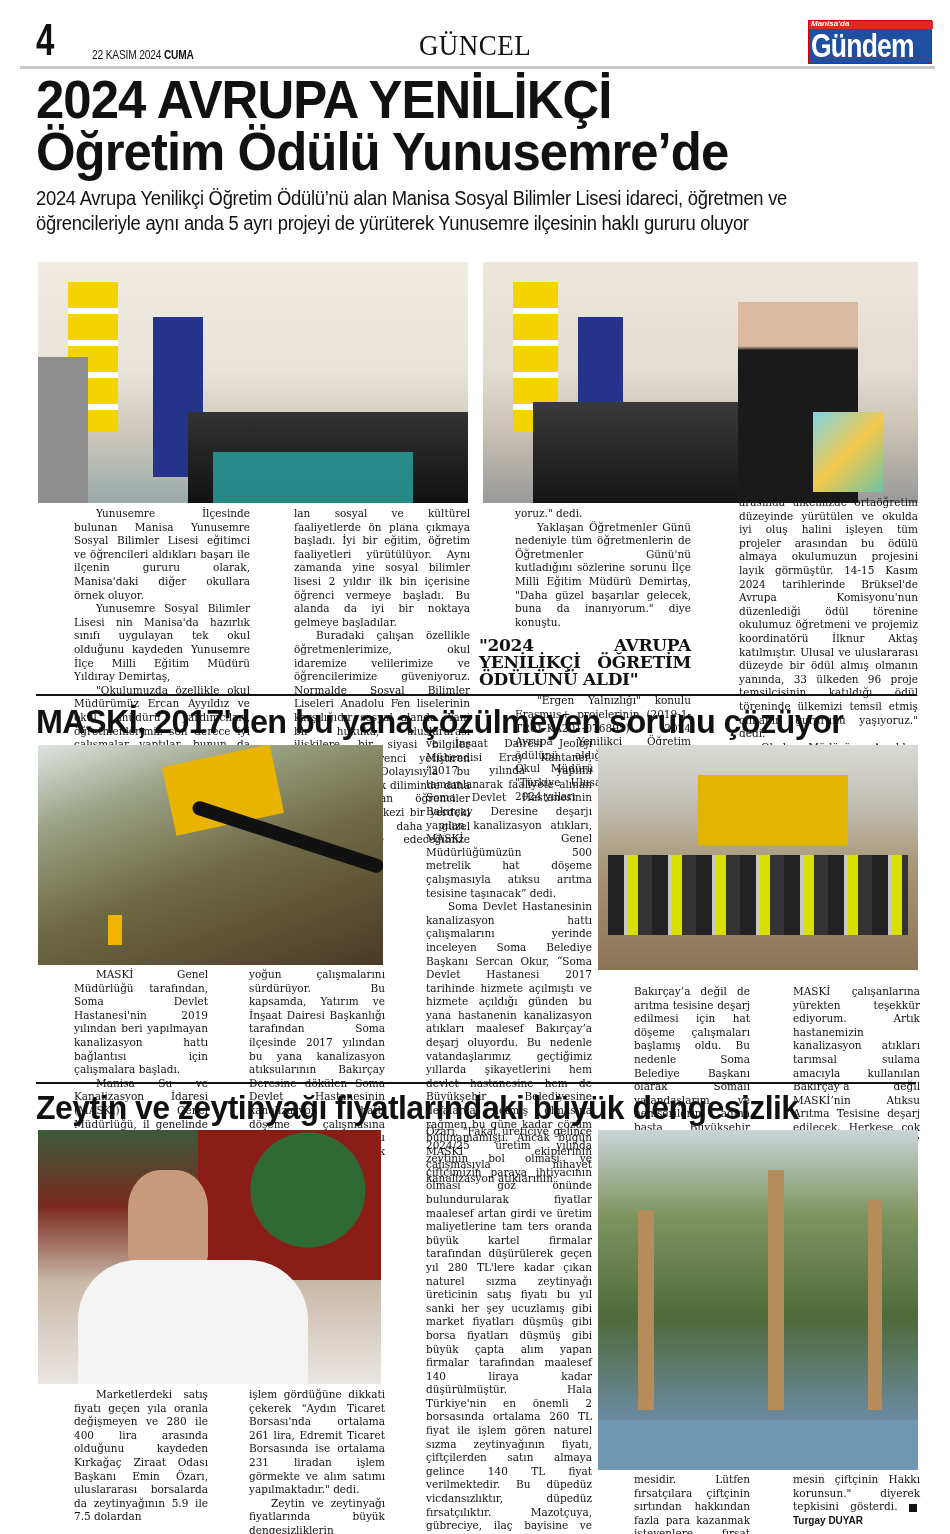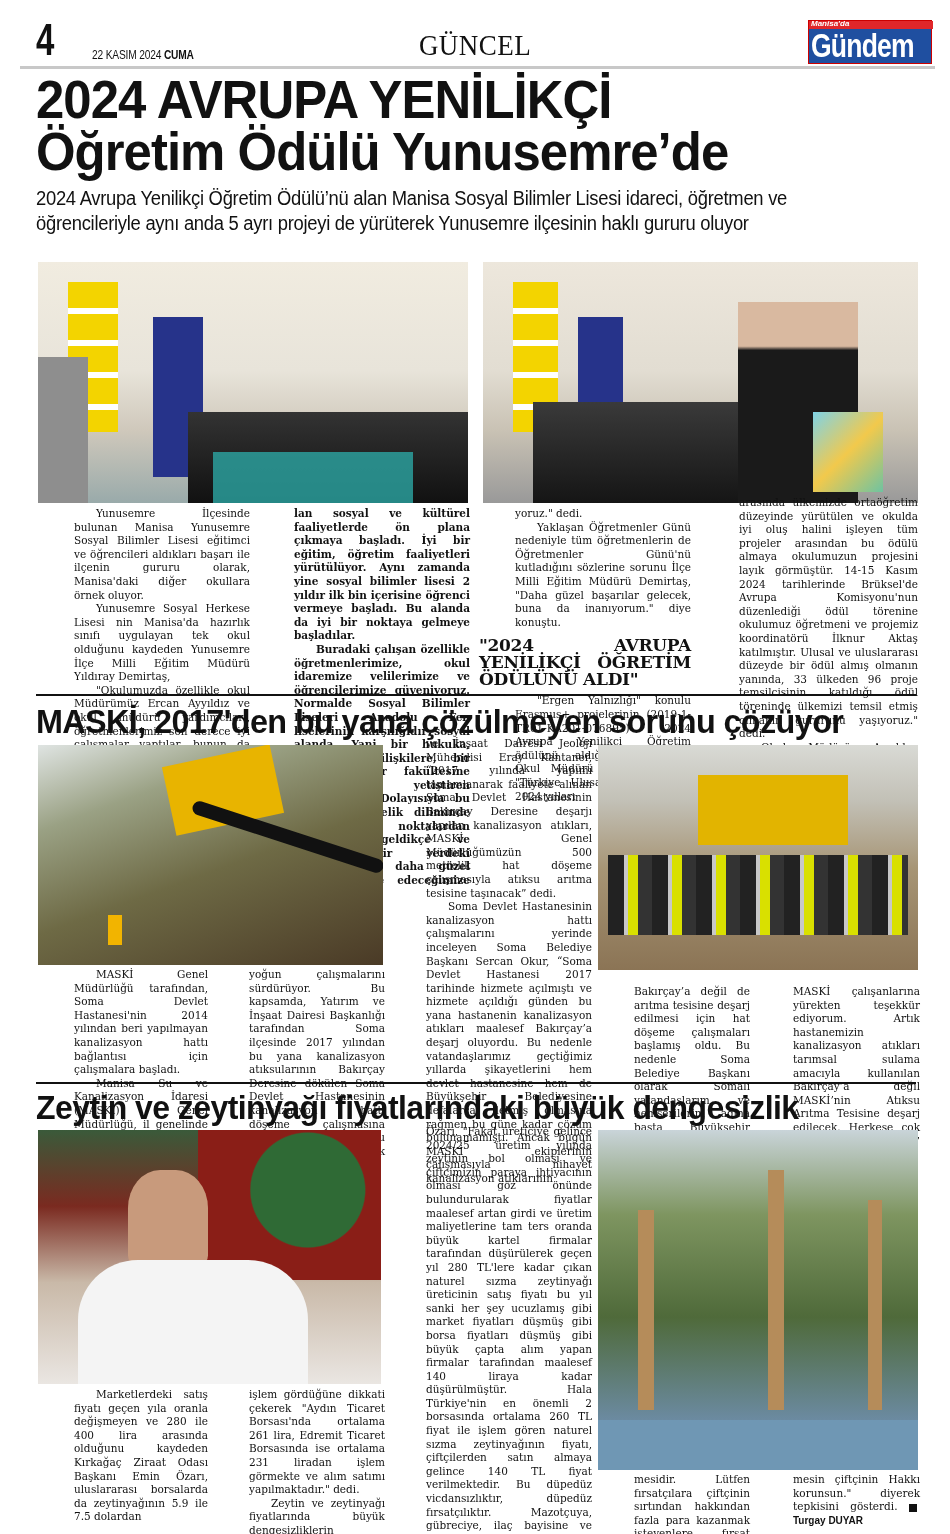--- a/index.html
+++ b/index.html
@@ -19,21 +19,21 @@
   .deck { left: 36px; top: 186px; width: 905px; font-family: "Liberation Sans", sans-serif; font-size: 20px; line-height: 25px; transform: scaleX(0.92); transform-origin: left; letter-spacing: -0.3px; }
 
   .photo { background: #ddd; overflow: hidden; }
   .p1 { left: 38px; top: 262px; width: 430px; height: 241px; background: linear-gradient(180deg,#f1ece0 0%,#e8e4da 45%,#cfc8bb 70%,#9aa 100%); }
   .p2 { left: 483px; top: 262px; width: 435px; height: 241px; background: linear-gradient(180deg,#ede7dc 0%,#e2ddd2 45%,#c9c2b4 70%,#999 100%); }
   .photo .band { position: absolute; }
   .col { font-size: 10.5px; line-height: 13.6px; text-align: justify; hyphens: auto; }
   .col p { text-indent: 22px; margin-left: 36px; }
   .col p.noi { text-indent: 0; }
   .c1 { left: 38px; top: 507px; width: 212px; }
-  .c2 { left: 258px; top: 507px; width: 212px; font-weight: bold; }
+  .c2 { left: 258px; top: 507px; width: 212px; }
   .c3 { left: 479px; top: 507px; width: 212px; }
   .c4 { left: 703px; top: 496px; width: 215px; }
   .subhead { font-family: "DejaVu Serif", serif; font-weight: 700; font-size: 17px; line-height: 17px; margin: 8px 0 6px; letter-spacing: -0.3px; }
   .byline { font-family: "Liberation Sans", sans-serif; font-weight: 700; font-size: 10px; }
   .sq { display: inline-block; width: 8px; height: 8px; background: #111; margin-right: 3px; vertical-align: middle; }
   .rule-mid { height: 2px; background: #111; }
   .r1 { left: 36px; top: 694px; width: 880px; }
 
   .headline2 { left: 36px; top: 703px; width: 900px; font-family: "Liberation Sans", sans-serif; font-weight: 700; font-size: 33px; line-height: 38px; letter-spacing: -0.6px; transform: scaleX(0.98); transform-origin: left; }
   .p3 { left: 38px; top: 745px; width: 345px; height: 220px; background: linear-gradient(160deg,#dfe4e2 0%,#9aa184 25%,#6e6a45 55%,#4a3a26 100%); }
@@ -84,21 +84,21 @@
 <div class="abs photo p2" title="School principal holding award with teachers and students">
   <div class="band" style="left:30px;top:20px;width:45px;height:150px;background:repeating-linear-gradient(180deg,#f3d400 0 26px,#fff 26px 32px);"></div>
   <div class="band" style="left:95px;top:55px;width:45px;height:160px;background:#26338a;"></div>
   <div class="band" style="left:50px;top:140px;width:230px;height:101px;background:linear-gradient(180deg,#3a3a3a 0%,#151515 100%);"></div>
   <div class="band" style="left:255px;top:40px;width:120px;height:201px;background:linear-gradient(180deg,#d9b9a0 0%,#d9b9a0 22%,#1a1a1a 24%,#1a1a1a 100%);"></div>
   <div class="band" style="left:330px;top:150px;width:70px;height:80px;background:linear-gradient(135deg,#7fd3e6,#f2c94c,#6fc3a1);"></div>
 </div>
 
 <div class="abs col c1">
   <p>Yunusemre İlçesinde bulunan Manisa Yunusemre Sosyal Bilimler Lisesi eğitimci ve öğrencileri aldıkları başarı ile ilçenin gururu olarak, Manisa'daki diğer okullara örnek oluyor.</p>
-  <p>Yunusemre Sosyal Herkese Lisesi nin Manisa'da hazırlık sınıfı uygulayan tek okul olduğunu kaydeden Yunusemre İlçe Milli Eğitim Müdürü Yıldıray Demirtaş,</p>
+  <p>Yunusemre Sosyal Bilimler Lisesi nin Manisa'da hazırlık sınıfı uygulayan tek okul olduğunu kaydeden Yunusemre İlçe Milli Eğitim Müdürü Yıldıray Demirtaş,</p>
   <p>"Okulumuzda özellikle okul Müdürümüz Ercan Ayyıldız ve okul müdürü yardımcıları, öğretmenlerimiz son derece iyi çalışmalar yaptılar, bunun da aslında bir okulun binasının olmasının ne kadar önemli olduğunu biz orada gördük. Binalarına geçtikten sonra okul hem Avrupa projelerinde hem ilde yapı-</p>
 </div>
 <div class="abs col c2">
   <p class="noi">lan sosyal ve kültürel faaliyetlerde ön plana çıkmaya başladı. İyi bir eğitim, öğretim faaliyetleri yürütülüyor. Aynı zamanda yine sosyal bilimler lisesi 2 yıldır ilk bin içerisine öğrenci vermeye başladı. Bu alanda da iyi bir noktaya gelmeye başladılar.</p>
   <p>Buradaki çalışan özellikle öğretmenlerimize, okul idaremize velilerimize ve öğrencilerimize güveniyoruz. Normalde Sosyal Bilimler Liseleri Anadolu Fen liselerinin karşılığıdır sosyal alanda. Yani bir hukuka, uluslararası ilişkilere, bir siyasi bilgiler fakültesine öğrenci yetiştiren altyapılardır. Dolayısıyla bu okullara yüzdelik diliminde daha iyi noktalardan öğrenciler geldikçe ve merkezi bir yerdeki okulumuz da daha güzel başarılar elde edeceğimize inanı-</p>
 </div>
 <div class="abs col c3">
   <p class="noi">yoruz." dedi.</p>
   <p>Yaklaşan Öğretmenler Günü nedeniyle tüm öğretmenlerin de Öğretmenler Günü'nü kutladığını sözlerine sorunu İlçe Milli Eğitim Müdürü Demirtaş, "Daha güzel başarılar gelecek, buna da inanıyorum." diye konuştu.</p>
   <div class="subhead">"2024 AVRUPA YENİLİKÇİ ÖĞRETİM ÖDÜLÜNÜ ALDI"</div>
@@ -114,21 +114,21 @@
 <div class="abs photo p3" title="Excavator laying sewage pipe in trench">
   <div class="band" style="left:130px;top:10px;width:110px;height:70px;background:#e8b400;transform:rotate(-12deg);"></div>
   <div class="band" style="left:150px;top:85px;width:200px;height:14px;background:#111;transform:rotate(18deg);border-radius:7px;"></div>
   <div class="band" style="left:70px;top:170px;width:14px;height:30px;background:#f2b400;"></div>
 </div>
 <div class="abs photo p4" title="Officials and MASKİ workers posing in front of excavator">
   <div class="band" style="left:100px;top:30px;width:150px;height:70px;background:#e2b400;"></div>
   <div class="band" style="left:10px;top:110px;width:300px;height:80px;background:repeating-linear-gradient(90deg,#222 0 16px,#c8c8c8 16px 20px,#d9e000 20px 30px,#333 30px 44px);"></div>
 </div>
 <div class="abs col c5">
-  <p>MASKİ Genel Müdürlüğü tarafından, Soma Devlet Hastanesi'nin 2014 yılından beri yapılmayan kanalizasyon hattı bağlantısı için çalışmalara başladı.</p>
+  <p>MASKİ Genel Müdürlüğü tarafından, Soma Devlet Hastanesi'nin 2019 yılından beri yapılmayan kanalizasyon hattı bağlantısı için çalışmalara başladı.</p>
   <p>Manisa Su ve Kanalizasyon İdaresi (MASKİ) Genel Müdürlüğü, il genelinde vatandaşlara daha sağlıklı altyapı sistemleri sunmak adına</p>
 </div>
 <div class="abs col c6">
   <p class="noi">yoğun çalışmalarını sürdürüyor. Bu kapsamda, Yatırım ve İnşaat Dairesi Başkanlığı tarafından Soma ilçesinde 2017 yılından bu yana kanalizasyon atıksularının Bakırçay Deresine dökülen Soma Devlet Hastanesinin kanalizasyon hattı döşeme çalışmasına başlandı. Söz konusu çalışmalar ile ilgili teknik bilgiler veren Yatırım</p>
 </div>
 <div class="abs col c7">
   <p class="noi">ve İnşaat Dairesi Jeoloji Mühendisi Eray Kantaner, “2017 yılında yapımı tamamlanarak faaliyete alınan Soma Devlet Hastanesinin Bakırçay Deresine deşarjı yapılan kanalizasyon atıkları, MASKİ Genel Müdürlüğümüzün 500 metrelik hat döşeme çalışmasıyla atıksu arıtma tesisine taşınacak” dedi.</p>
   <p>Soma Devlet Hastanesinin kanalizasyon hattı çalışmalarını yerinde inceleyen Soma Belediye Başkanı Sercan Okur, “Soma Devlet Hastanesi 2017 tarihinde hizmete açılmıştı ve hizmete açıldığı günden bu yana hastanenin kanalizasyon atıkları maalesef Bakırçay’a deşarj oluyordu. Bu nedenle vatandaşlarımız geçtiğimiz yıllarda şikayetlerini hem devlet hastanesine hem de Büyükşehir Belediyesine defalarca iletmiş olmasına rağmen bu güne kadar çözüm bulunamamıştı. Ancak bugün MASKİ ekiplerinin çalışmasıyla nihayet kanalizasyon atıklarının</p>
 </div>
 <div class="abs col c8">

